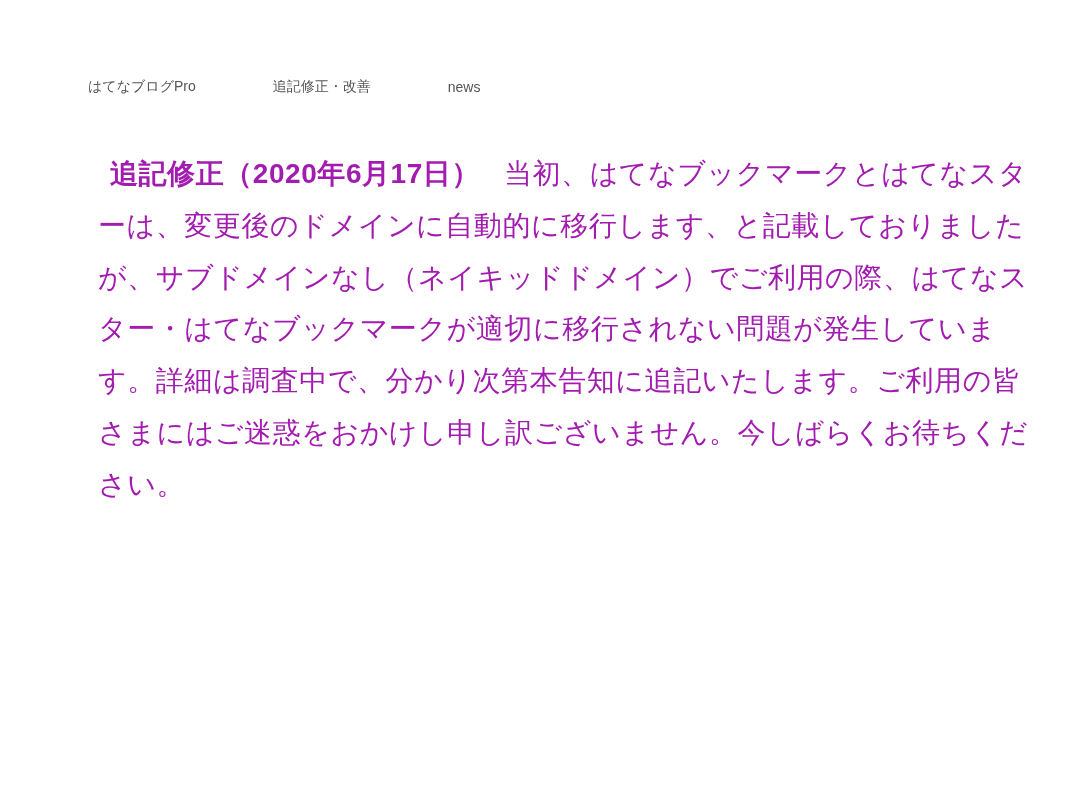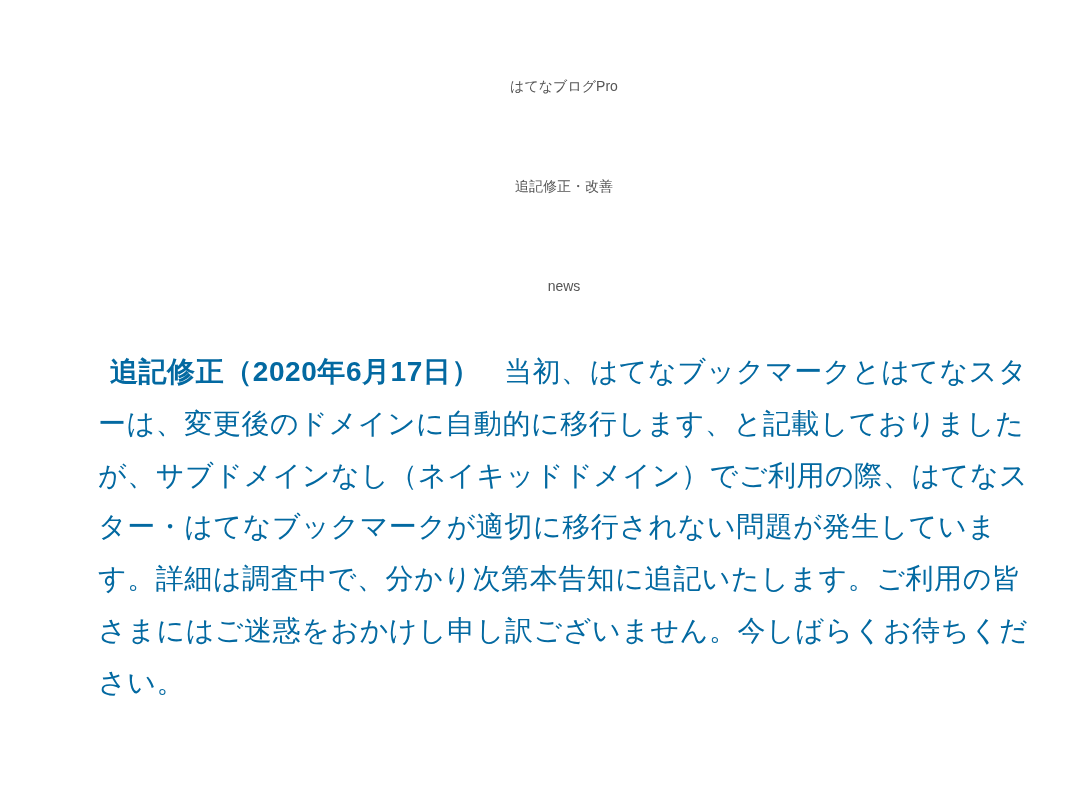--- a/index.html
+++ b/index.html
@@ -1,19 +1,18 @@
 <!DOCTYPE html>
 <html><head>
   <meta charset="utf-8">
   <style>
     * {
       margin: 12px;
       padding: 0;
       box-sizing: border-box;
-      flex-direction: column;
     }
 
     body {
       background-color: #ffffff;
       font-family: "Hiragino Kaku Gothic ProN", "Hiragino Sans", "Meiryo", sans-serif;
       color: #333333;
       width: 1080px;
       min-height: 802px;
       padding: 30px 40px;
     }
@@ -38,21 +37,21 @@
     }
 
     .main-content {
       max-width: 980px;
       padding: 0 10px;
     }
 
     .article-body {
       font-size: 28px;
       line-height: 1.85;
-      color: #0369a1;
+      color: #a21caf;
       letter-spacing: 0.02em;
     }
 
     .bold-text {
       font-weight: bold;
     }
   </style>
 </head>
 <body>
 

